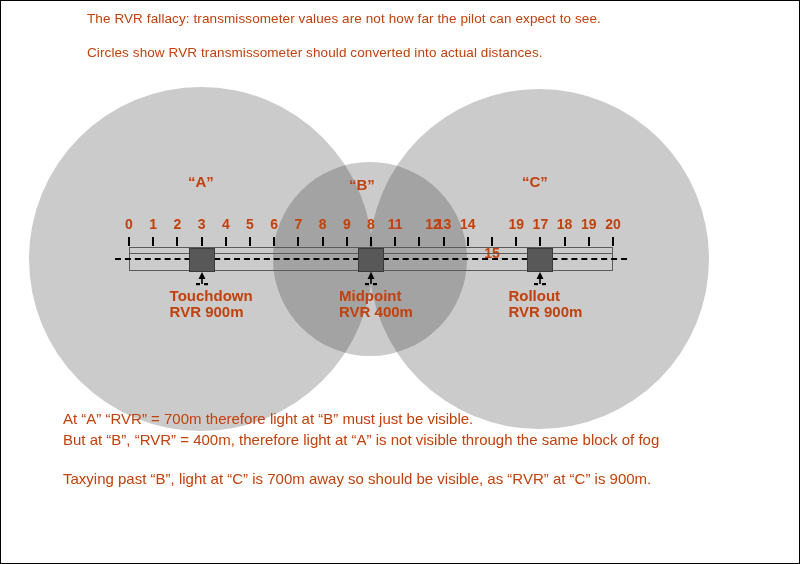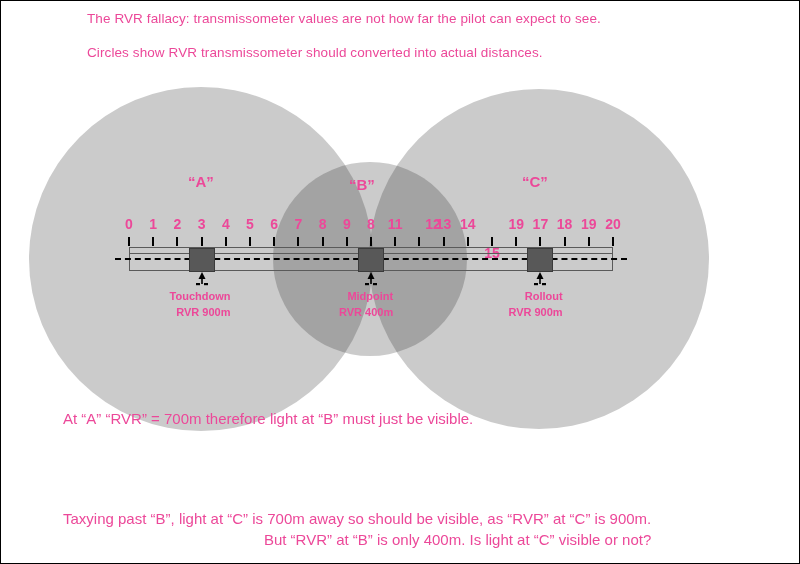--- a/index.html
+++ b/index.html
@@ -9,22 +9,21 @@
   }
   #page {
     position: relative;
     width: 800px;
     height: 564px;
     background: #ffffff;
     border: 1px solid #000000;
     box-sizing: border-box;
     overflow: hidden;
     font-family: "Liberation Sans", sans-serif;
-    color: #ec4899;
-    text-align: right;
+    color: #c2410c;
   }
 
   
   .headline {
     position: absolute;
     left: 86px;
     font-size: 13.5px;
     font-weight: 400;
     white-space: nowrap;
     letter-spacing: 0.1px;
@@ -125,37 +124,37 @@
   .antenna {
     position: absolute;
     top: 271px;
     width: 20px;
     height: 14px;
     transform: translateX(-10px);
   }
 
   .marker-caption {
     position: absolute;
-    font-size: 11px;
+    font-size: 15px;
     font-weight: 700;
     line-height: 16px;
     white-space: nowrap;
   }
   .marker-caption .cap-line { display: block; }
 
   
   .body-para {
     position: absolute;
     left: 62px;
     font-size: 15px;
     line-height: 21px;
     white-space: nowrap;
   }
   .para-1 { top: 407px; }
-  .para-2 { top: 467px; margin-top: 40px; }
+  .para-2 { top: 467px; }
   .body-para .txt-line { display: block; }
 </style>
 </head>
 <body>
 
 <div id="page">
 
   <div class="headline headline-1">The RVR fallacy: transmissometer values are not how far the pilot can expect to see.</div>
   <div class="headline headline-2">Circles show RVR transmissometer should converted into actual distances.</div>
 
@@ -278,19 +277,19 @@
           <rect x="12" y="11" width="4" height="2.2" fill="#000"></rect>
         </svg></div>
       <div class="marker-caption" style="left: 507.4px; top: 287px;">
         <span class="cap-line">Rollout</span>
         <span class="cap-line">RVR 900m</span>
       </div>
     </div>
 
   <div class="body-para para-1">
     <span class="txt-line">At “A” “RVR” = 700m therefore light at “B” must just be visible.</span>
+    <span class="txt-line">But at “B”, “RVR” = 400m, therefore light at “A” is not visible through the same block of fog</span>
   </div>
   <div class="body-para para-2">
     <span class="txt-line">Taxying past “B”, light at “C” is 700m away so should be visible, as “RVR” at “C” is 900m.</span>
-    <span class="txt-line">But “RVR” at “B” is only 400m.  Is light at “C” visible or not?</span>
   </div>
 
 </div>
 
 </body></html>

